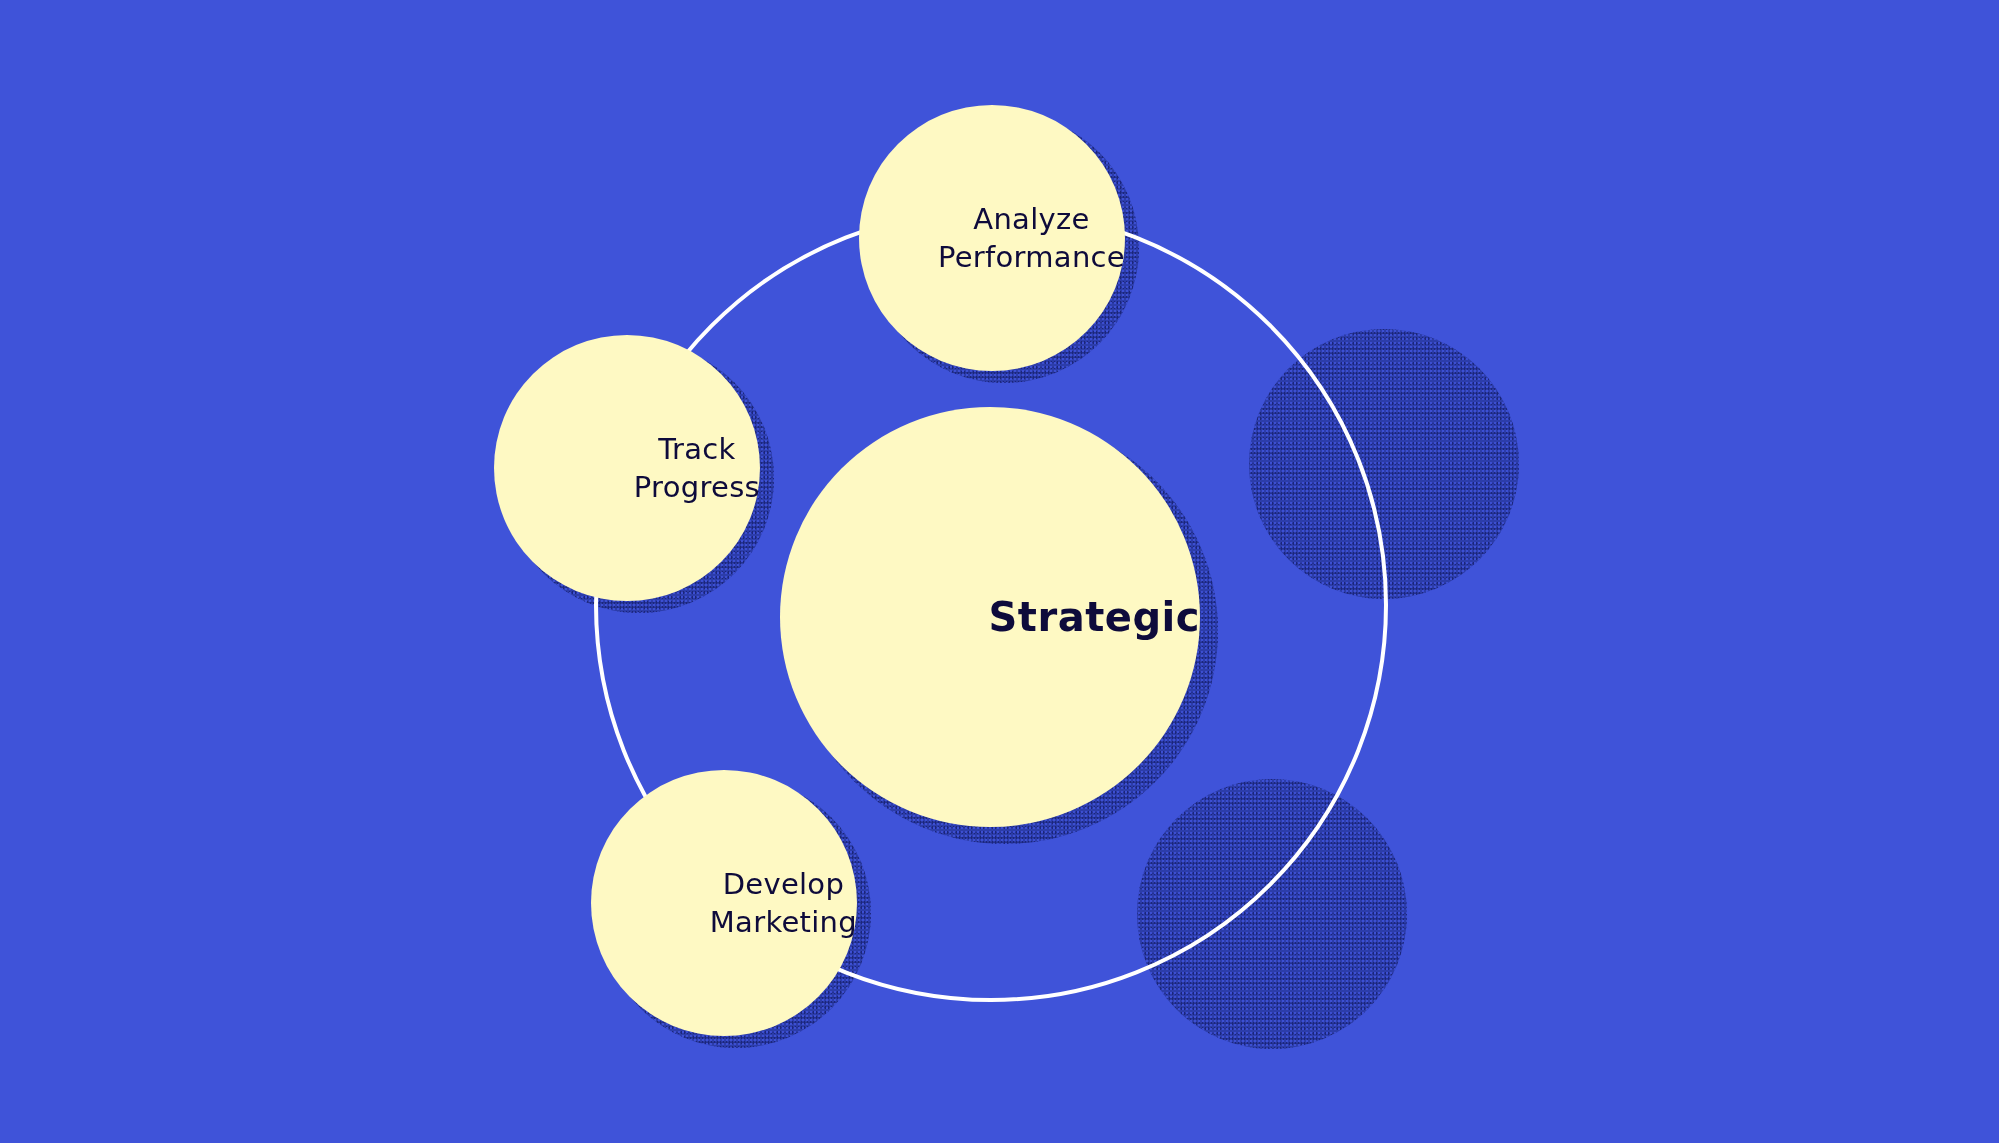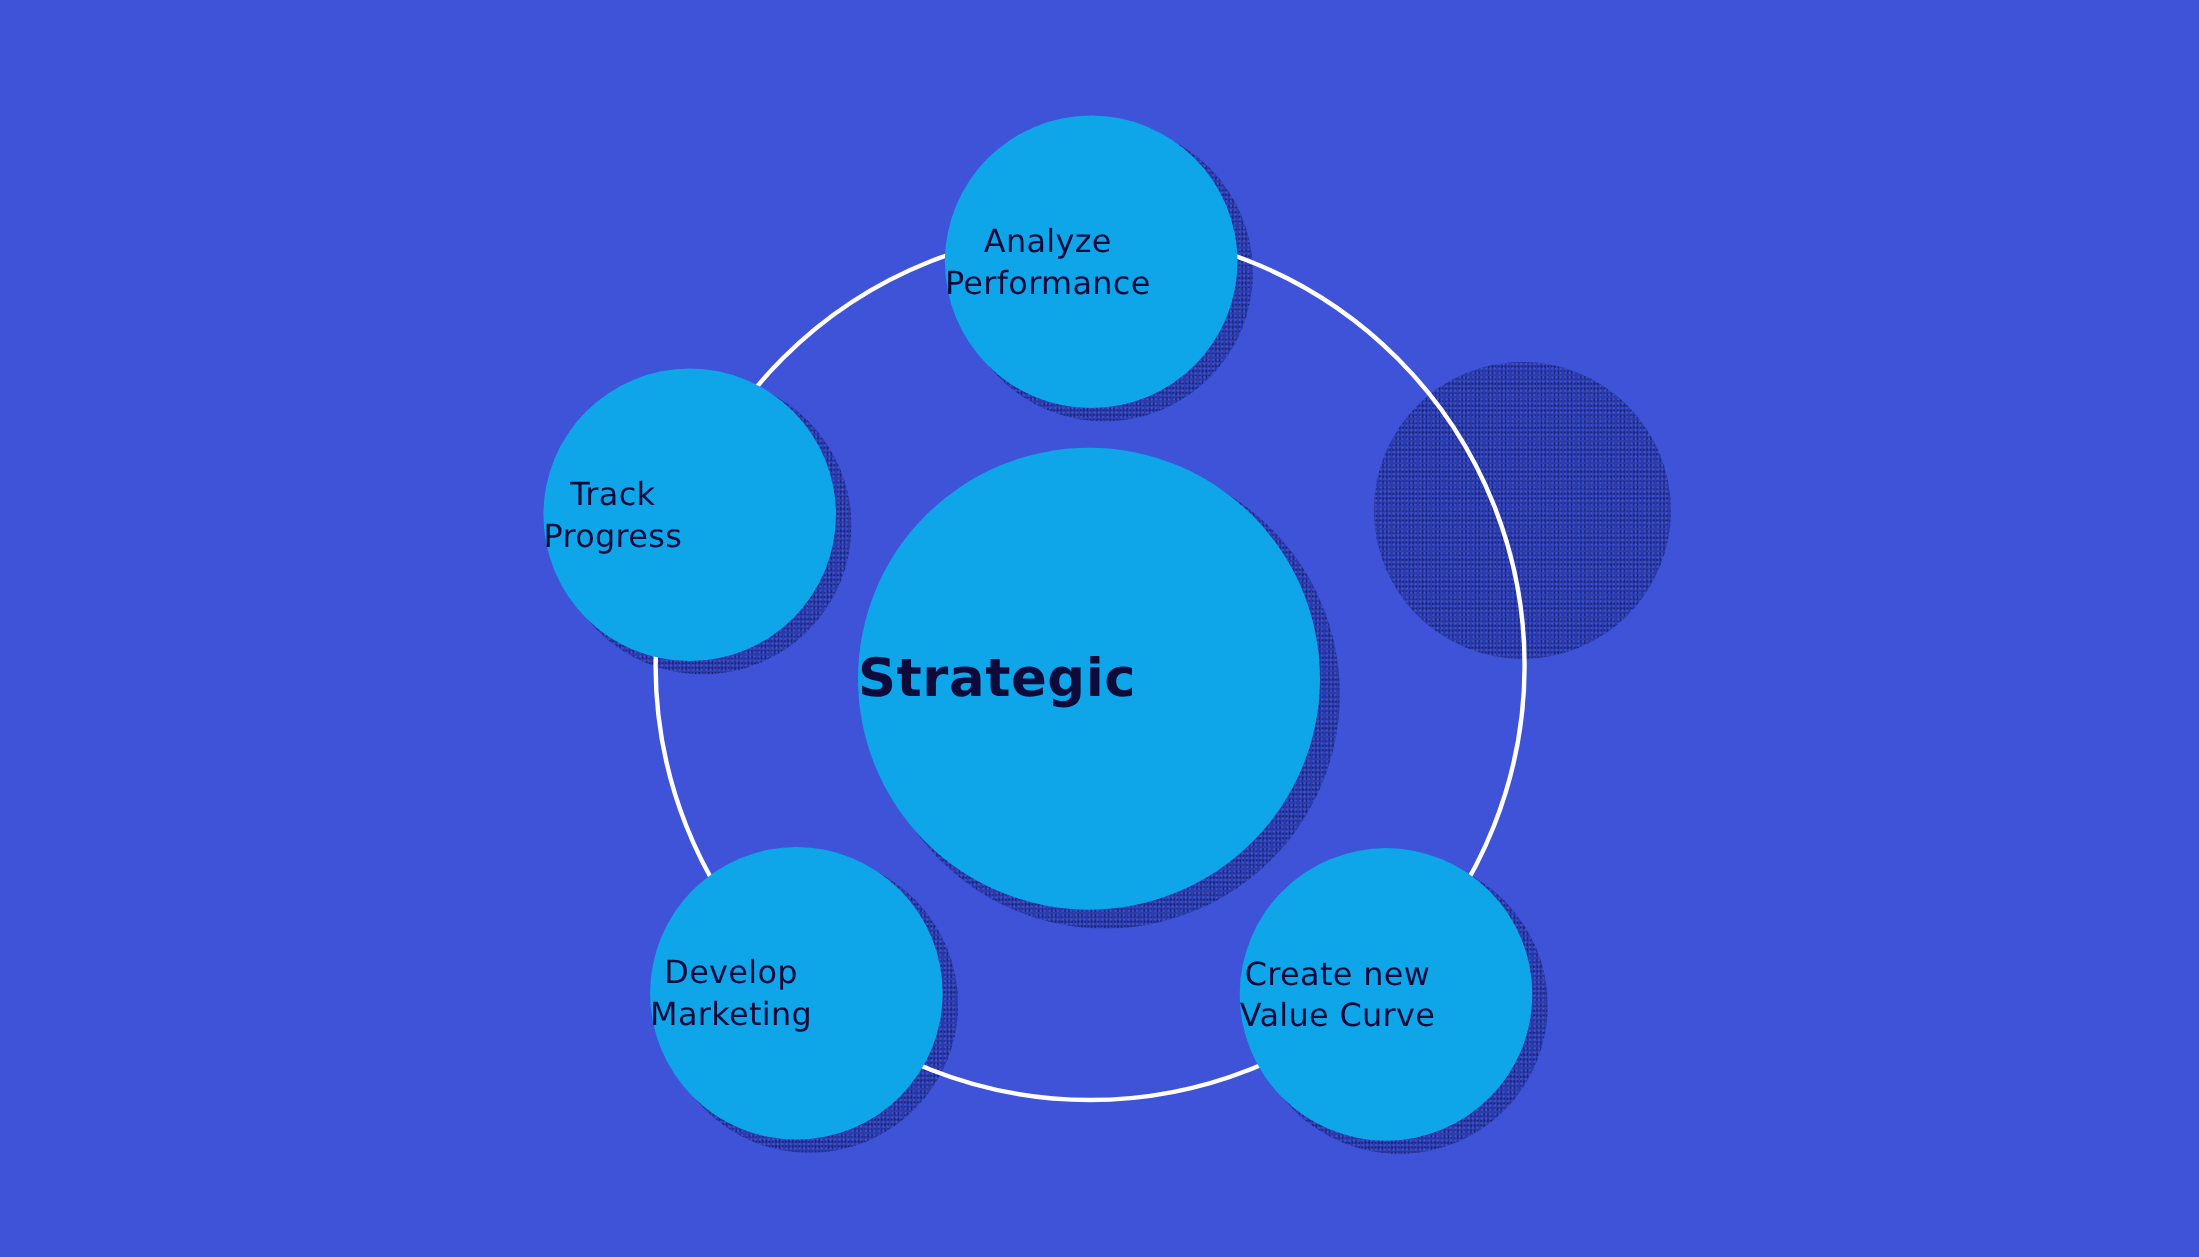--- a/index.html
+++ b/index.html
@@ -21,31 +21,31 @@
     content: ""; position: absolute; inset: 0; border-radius: 50%;
     background-image:
       radial-gradient(rgba(63,83,217,0.9) 0.9px, transparent 1.3px),
       radial-gradient(rgba(20,28,100,0.8) 0.8px, transparent 1.2px);
     background-size: 4px 4px, 3px 5px;
     background-position: 0 0, 1px 2px;
   }
   svg.ring { position: absolute; left: 0; top: 0; }
   .node {
     position: absolute; border-radius: 50%;
-    background: #0ea5e9;
-    display: flex; align-items: center; justify-content: flex-start;
+    background: #fef9c3;
+    display: flex; align-items: center; justify-content: flex-end;
     text-align: center; color: #0E0B3B;
     cursor: pointer;
   }
   .node .label {
     display: block; font-size: 29px; line-height: 38px; font-weight: 500;
     letter-spacing: 0.3px;
   }
   .node.center .label {
-    font-size: 48px; line-height: 68px; font-weight: bold; letter-spacing: 0.5px;
+    font-size: 40px; line-height: 68px; font-weight: bold; letter-spacing: 0.5px;
   }
   .label span { display: block; white-space: nowrap; }
 </style>
 </head>
 <body>
 
 <div id="canvas">
 
   <div class="shadow" style="left:792px; top:418px; width:426px; height:426px;"></div>
   <div class="shadow" style="left:869px; top:113px; width:270px; height:270px;"></div>
@@ -65,26 +65,20 @@
   </div>
 
   <div class="node" style="left:859px; top:105px; width:266px; height:266px;">
     <span class="label">
       <span>Analyze</span>
       <span>Performance</span>
     </span>
   </div>
 
 
-  <div class="node" style="left:1127px; top:771px; width:266px; height:266px;">
-    <span class="label">
-      <span>Create new</span>
-      <span>Value Curve</span>
-    </span>
-  </div>
 
   <div class="node" style="left:494px; top:335px; width:266px; height:266px;">
     <span class="label">
       <span>Track</span>
       <span>Progress</span>
     </span>
   </div>
 
   <div class="node" style="left:591px; top:770px; width:266px; height:266px;">
     <span class="label">

